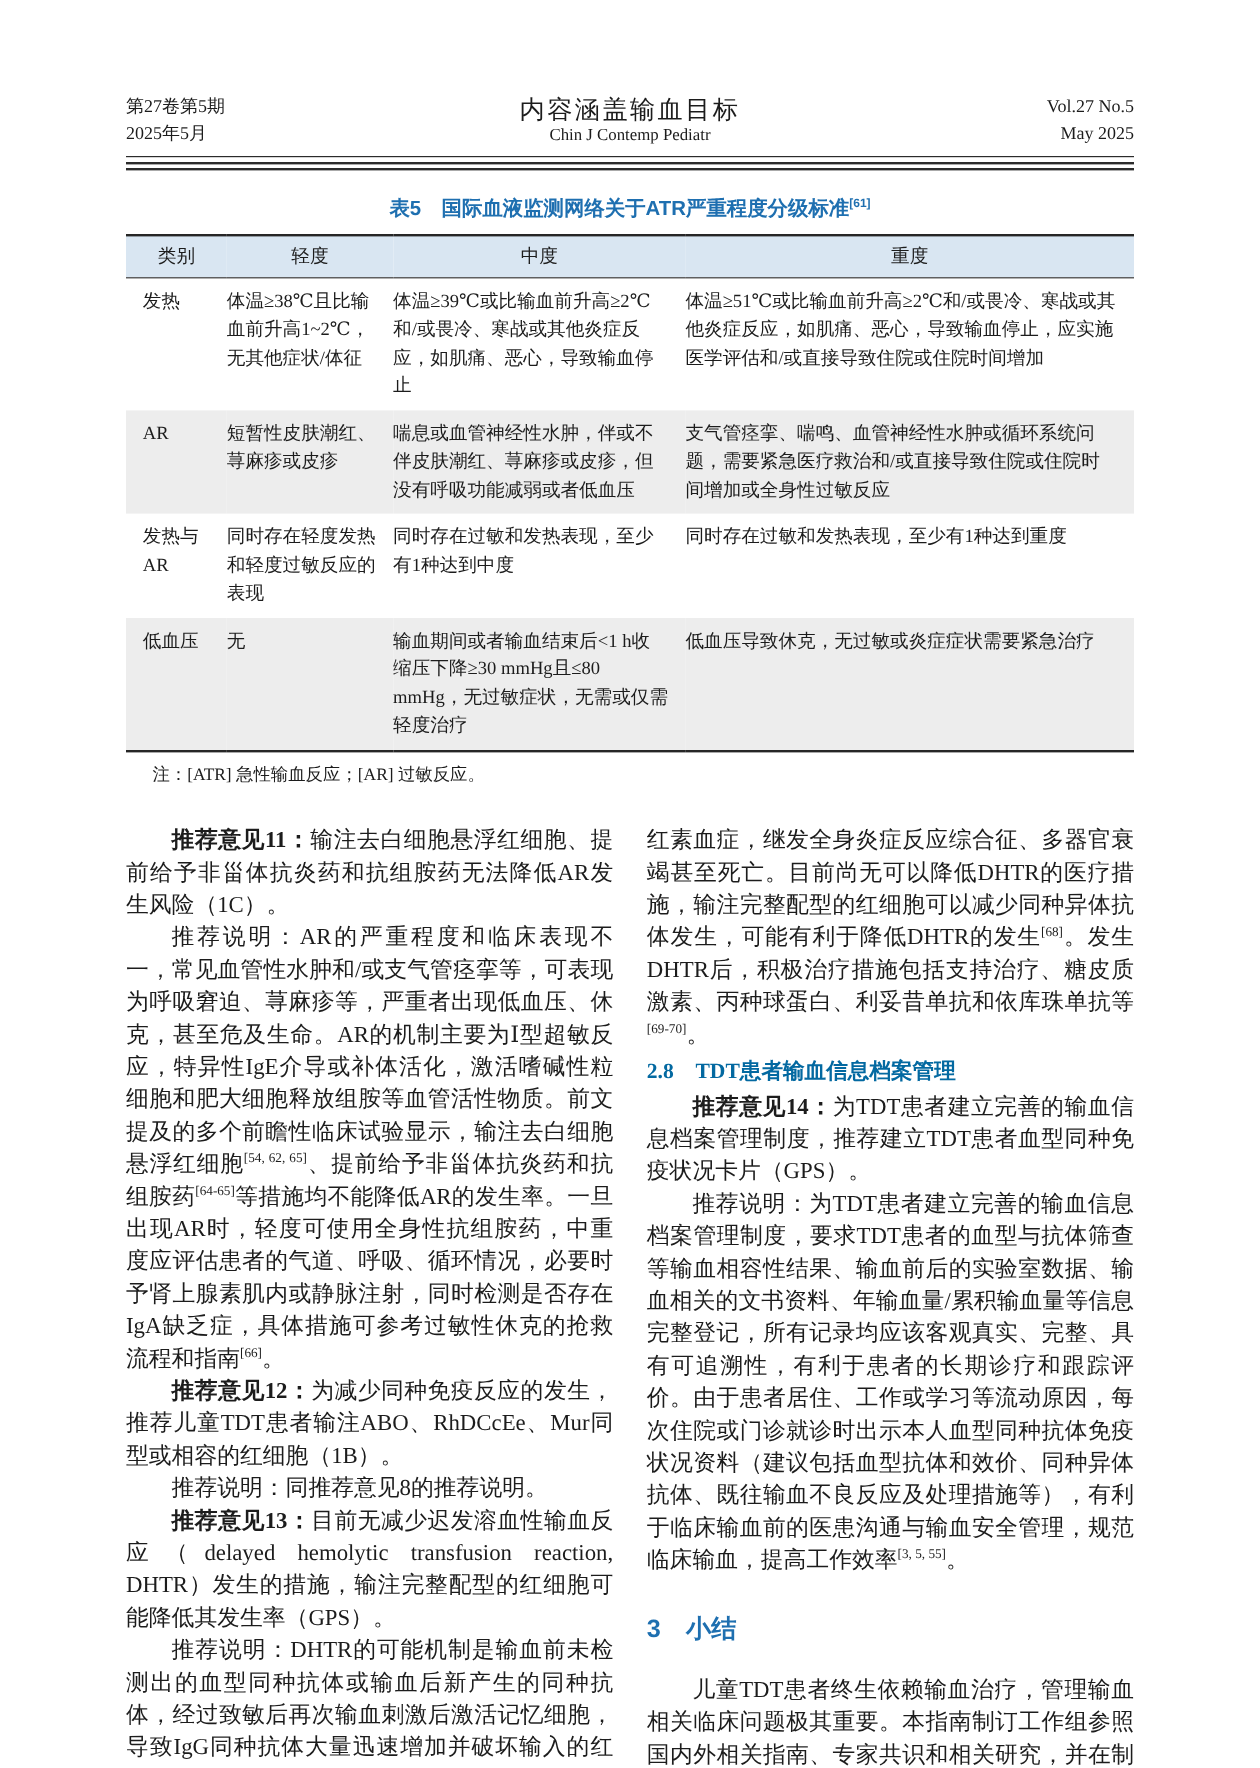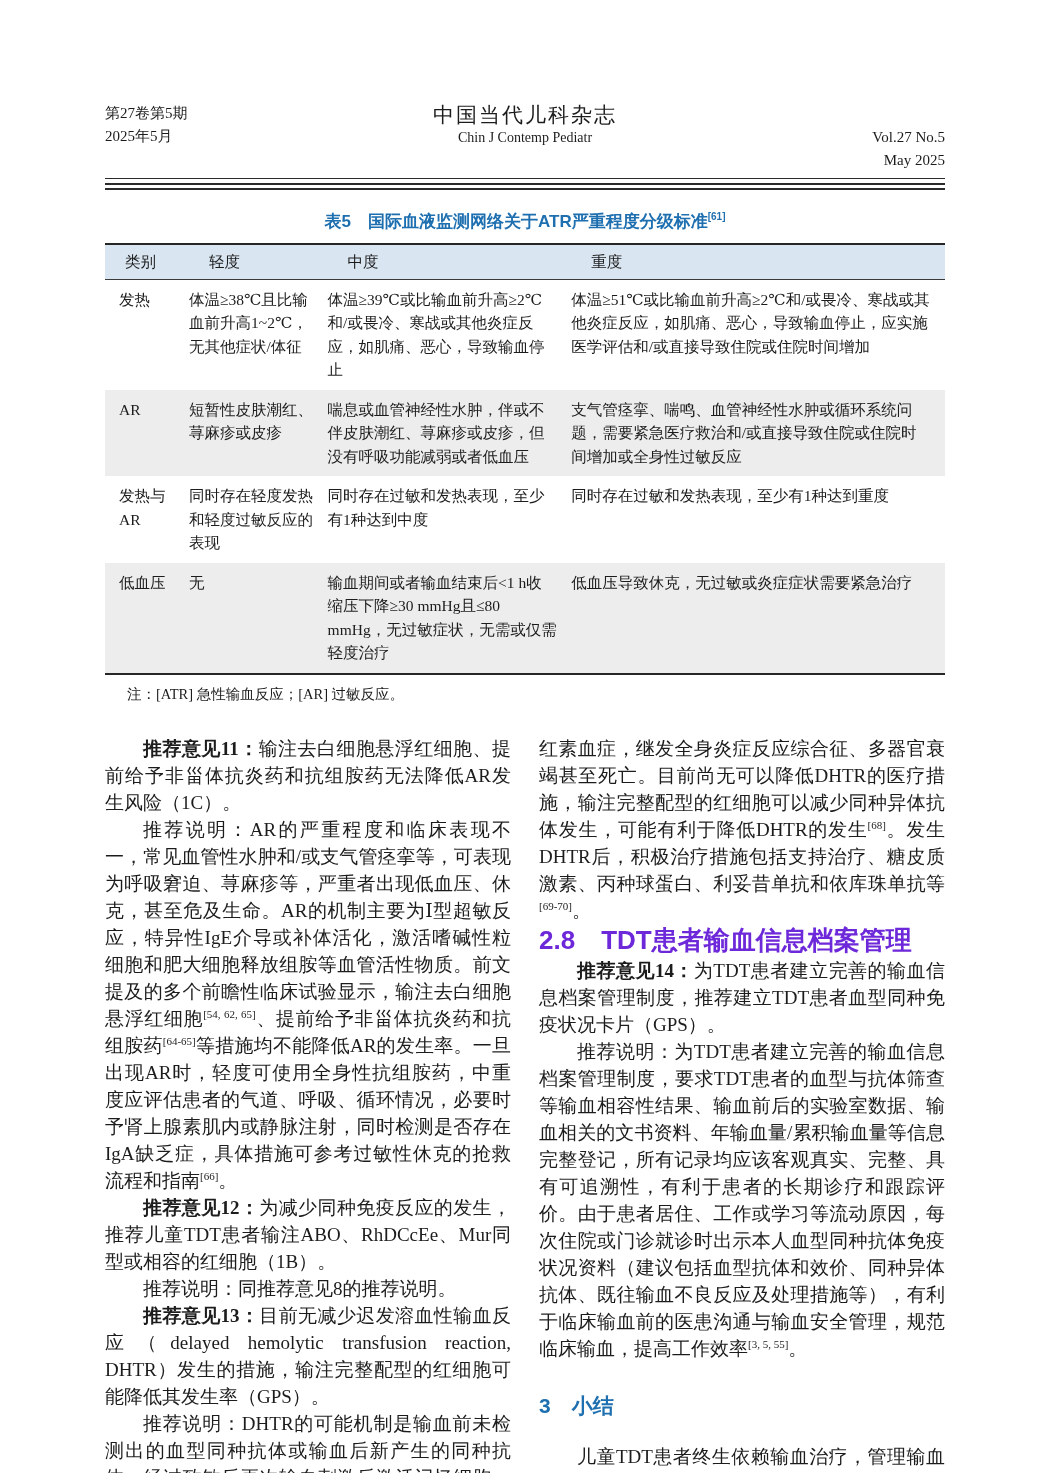--- a/index.html
+++ b/index.html
@@ -21,21 +21,21 @@
   
   .journal-header {
     display: flex;
     justify-content: space-between;
     align-items: center;
     border-bottom: 1.5px solid #2b2b2b;
     padding-bottom: 6px;
   }
   .hdr-col { font-size: 15px; line-height: 23px; }
   .hdr-left  { text-align: left;  width: 180px; }
-  .hdr-right { text-align: right; width: 180px; margin-top: 48px; }
+  .hdr-right { text-align: right; width: 180px; }
   .hdr-center { text-align: center; flex: 1; }
   .journal-name-cn { font-size: 21px; line-height: 26px; font-weight: 500; letter-spacing: 2px; }
   .journal-name-en { font-size: 14px; line-height: 20px; }
   .double-rule {
     margin-top: 4px;
     height: 3px;
     border-top: 2px solid #2b2b2b;
     border-bottom: 2px solid #2b2b2b;
   }
   
@@ -54,22 +54,22 @@
     border-collapse: collapse;
     border-top: 2.5px solid #262626;
     border-bottom: 2.5px solid #262626;
     font-size: 15.5px;
     line-height: 23.5px;
   }
   .data-table thead tr { background: #d9e6f2; }
   .data-table thead { border-bottom: 1.5px solid #3a3a3a; }
   .data-table th {
     font-weight: normal;
-    text-align: left;
-    padding: 5px 20px;
+    text-align: center;
+    padding: 5px 1px;
   }
   .data-table td {
     vertical-align: top;
     text-align: left;
     padding: 8px 14px 8px 0;
   }
   .data-table td:first-child { padding-left: 14px; }
   .data-table tbody tr:nth-child(even) { background: #ededed; }
   .col-cat  { width: 10%; }
   .col-mild { width: 16.5%; }
@@ -96,24 +96,24 @@
   }
   .para { margin: 0; text-indent: 2em; }
   .para.noindent { text-indent: 0; }
   .b { font-weight: bold; }
   .sup {
     font-size: 11px;
     line-height: 0;
     vertical-align: super;
   }
   .sec-h3 {
-    font-family: Liberation Sans, sans-serif;
-    color: #6d28d9;
+    font-family: Liberation Serif, serif;
+    color: #0369a1;
     font-weight: bold;
-    font-size: 26px;
+    font-size: 18px;
     line-height: 27px;
     margin: 3px 0;
     text-indent: 0;
   }
   .sec-h2 {
     font-family: Liberation Sans, sans-serif;
     color: #1e6fb0;
     font-weight: bold;
     font-size: 21px;
     line-height: 27px;
@@ -125,21 +125,21 @@
 <body>
 
 <div class="page">
 
   <div class="journal-header">
     <div class="hdr-col hdr-left">
       <div>第27卷第5期</div>
       <div>2025年5月</div>
     </div>
     <div class="hdr-col hdr-center">
-      <div class="journal-name-cn">中国当代儿科杂志</div>
+      <div class="journal-name-cn">内容涵盖输血目标</div>
       <div class="journal-name-en">Chin J Contemp Pediatr</div>
     </div>
     <div class="hdr-col hdr-right">
       <div>Vol.27 No.5</div>
       <div>May 2025</div>
     </div>
   </div>
   <div class="double-rule"></div>
 
   <div class="table-title">

